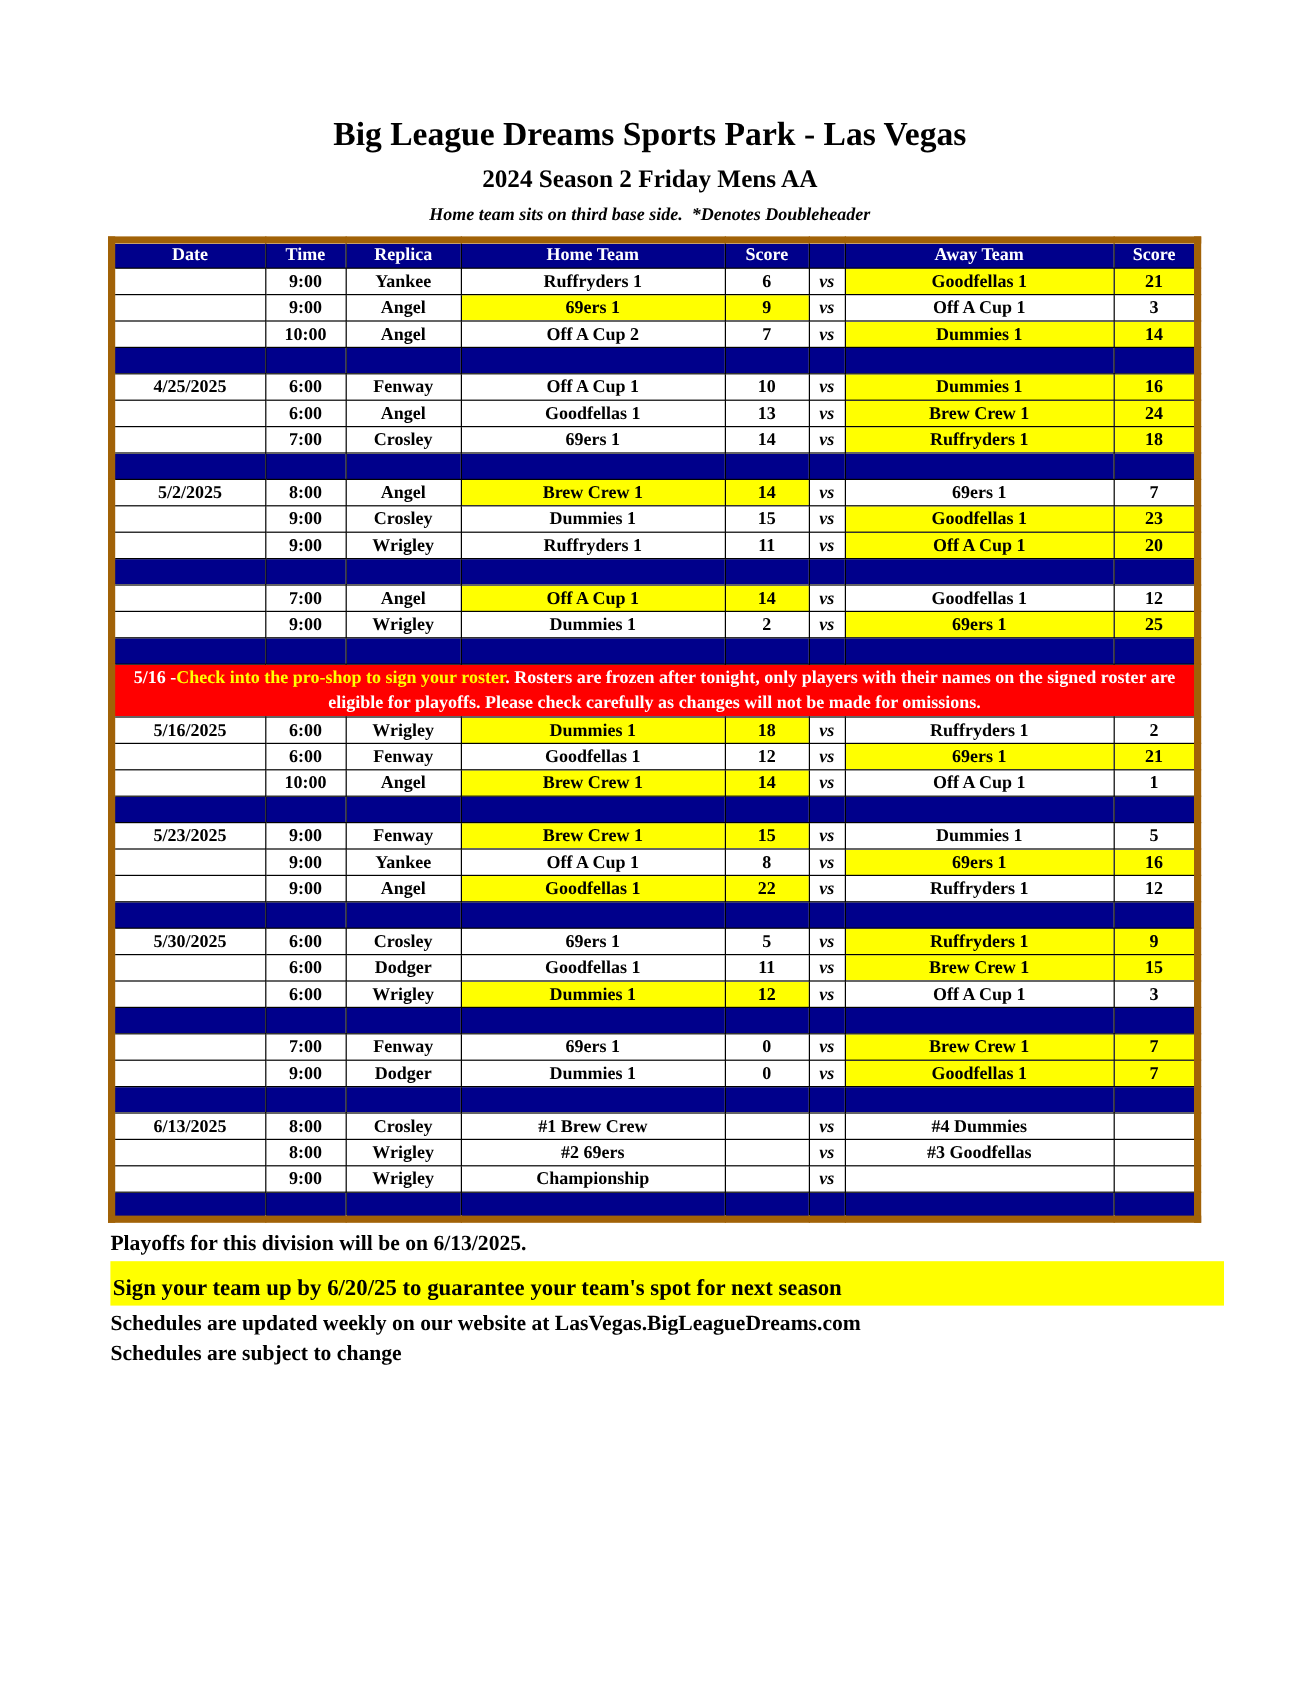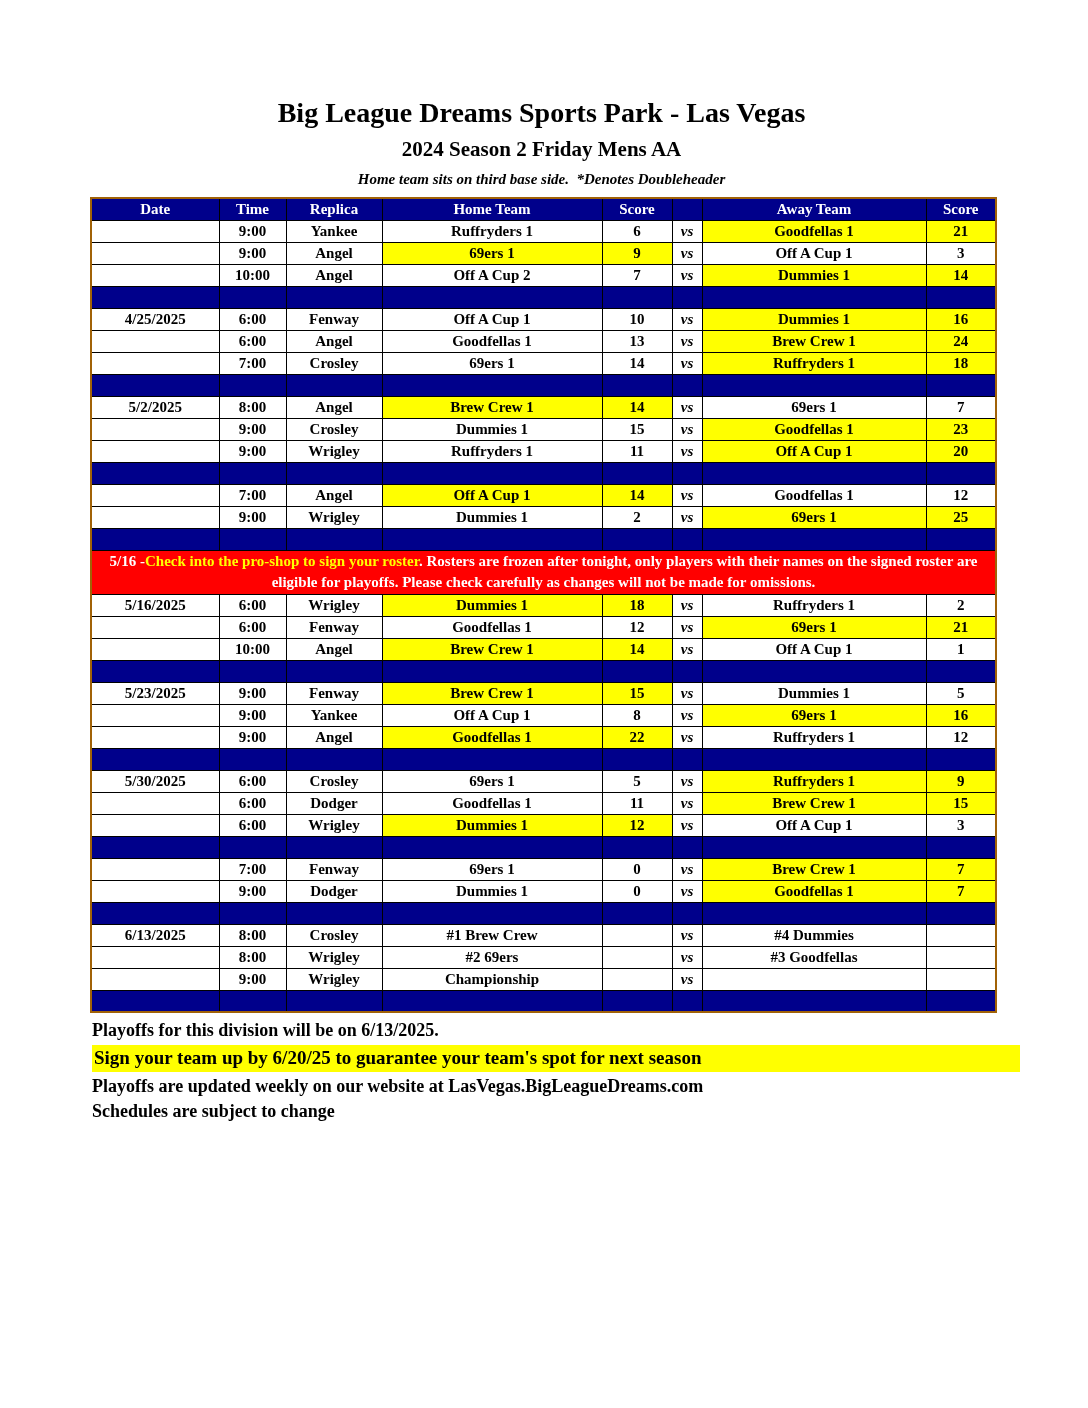--- a/index.html
+++ b/index.html
@@ -17,21 +17,21 @@
   .page{width:1083px;height:1408px;overflow:hidden;position:relative;background:#fff;}
 
   .doc-header{padding-top:98px;text-align:center;}
   .doc-title{font-size:28px;font-weight:bold;line-height:1.05;}
   .doc-subtitle{font-size:21px;font-weight:bold;margin-top:11px;line-height:1.05;}
   .doc-note{font-size:15px;font-weight:bold;font-style:italic;margin-top:12px;line-height:1.05;}
 
   table.schedule{
     margin:9px 0 0 90px;width:905px;
     border-collapse:collapse;table-layout:fixed;
-    border:2px solid #a16207;
+    border:6px solid #a16207;
   }
   table.schedule th, table.schedule td{
     border:1px solid #000;height:22px;padding:0 2px;
     text-align:center;vertical-align:middle;
     font-weight:bold;font-size:15px;line-height:20px;
     overflow:hidden;white-space:nowrap;
   }
   table.schedule thead th{background:var(--navy);color:#ffffff;}
   tr.sep-row td{background:var(--navy);}
   td.win{background:var(--yellow);}
@@ -39,21 +39,21 @@
   tr.notice-row td{
     background:var(--red);color:#ffffff;height:44px;
     white-space:normal;line-height:21px;font-size:15px;padding:0 6px;text-align:center;
   }
   .notice-hl{color:var(--yellow);}
 
   .footer{margin-left:92px;margin-top:6px;width:928px;}
   .footer-line{font-size:18px;font-weight:bold;line-height:22px;margin-top:3px;}
   .footer-line.hl{
     background:var(--yellow);width:928px;font-size:19px;
-    padding:2px 0 3px 2px;margin-top:4px;line-height:22px;
+    padding:12px 0 3px 2px;margin-top:4px;line-height:22px;
   }
 </style>
 </head>
 <body>
 
 <div class="page">
 
   <div class="doc-header">
     <div class="doc-title">Big League Dreams Sports Park - Las Vegas</div>
     <div class="doc-subtitle">2024 Season 2 Friday Mens AA</div>
@@ -426,17 +426,17 @@
           <td></td>
           <td></td>
           <td></td>
         </tr>
       </tbody>
   </table>
 
   <div class="footer">
     <div class="footer-line">Playoffs for this division will be on 6/13/2025.</div>
     <div class="footer-line hl">Sign your team up by 6/20/25 to guarantee your team's spot for next season</div>
-    <div class="footer-line">Playoffs are updated weekly on our website at LasVegas.BigLeagueDreams.com</div>
+    <div class="footer-line">Schedules are updated weekly on our website at LasVegas.BigLeagueDreams.com</div>
     <div class="footer-line">Schedules are subject to change</div>
   </div>
 
 </div>
 
 </body></html>

